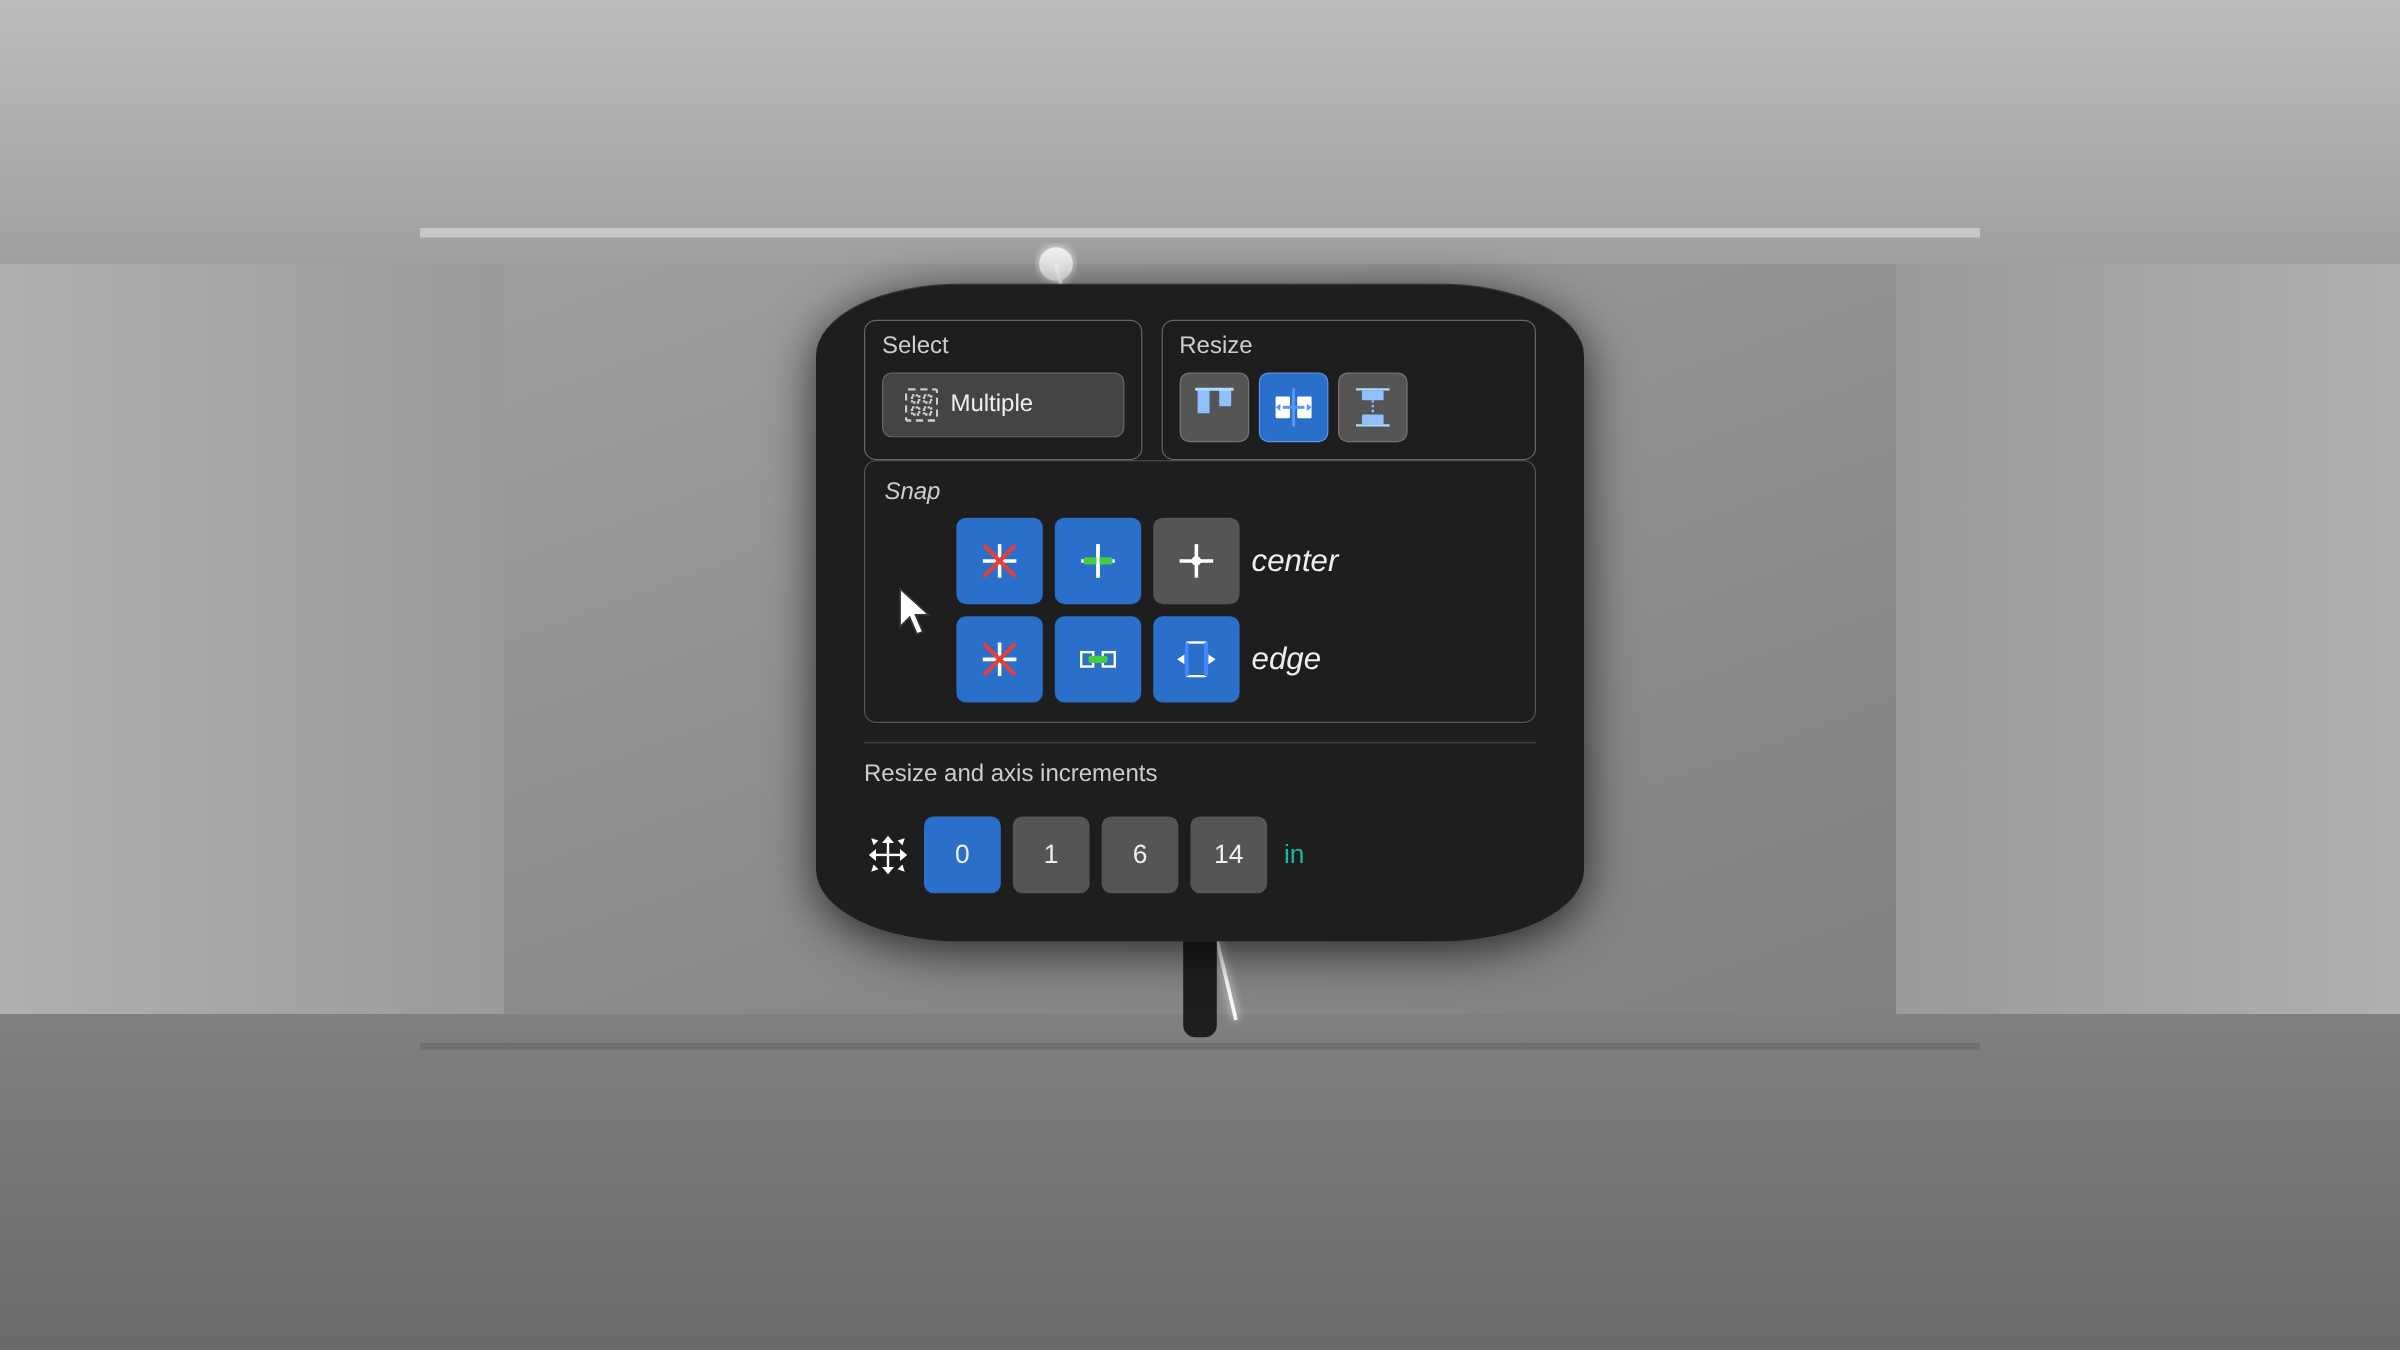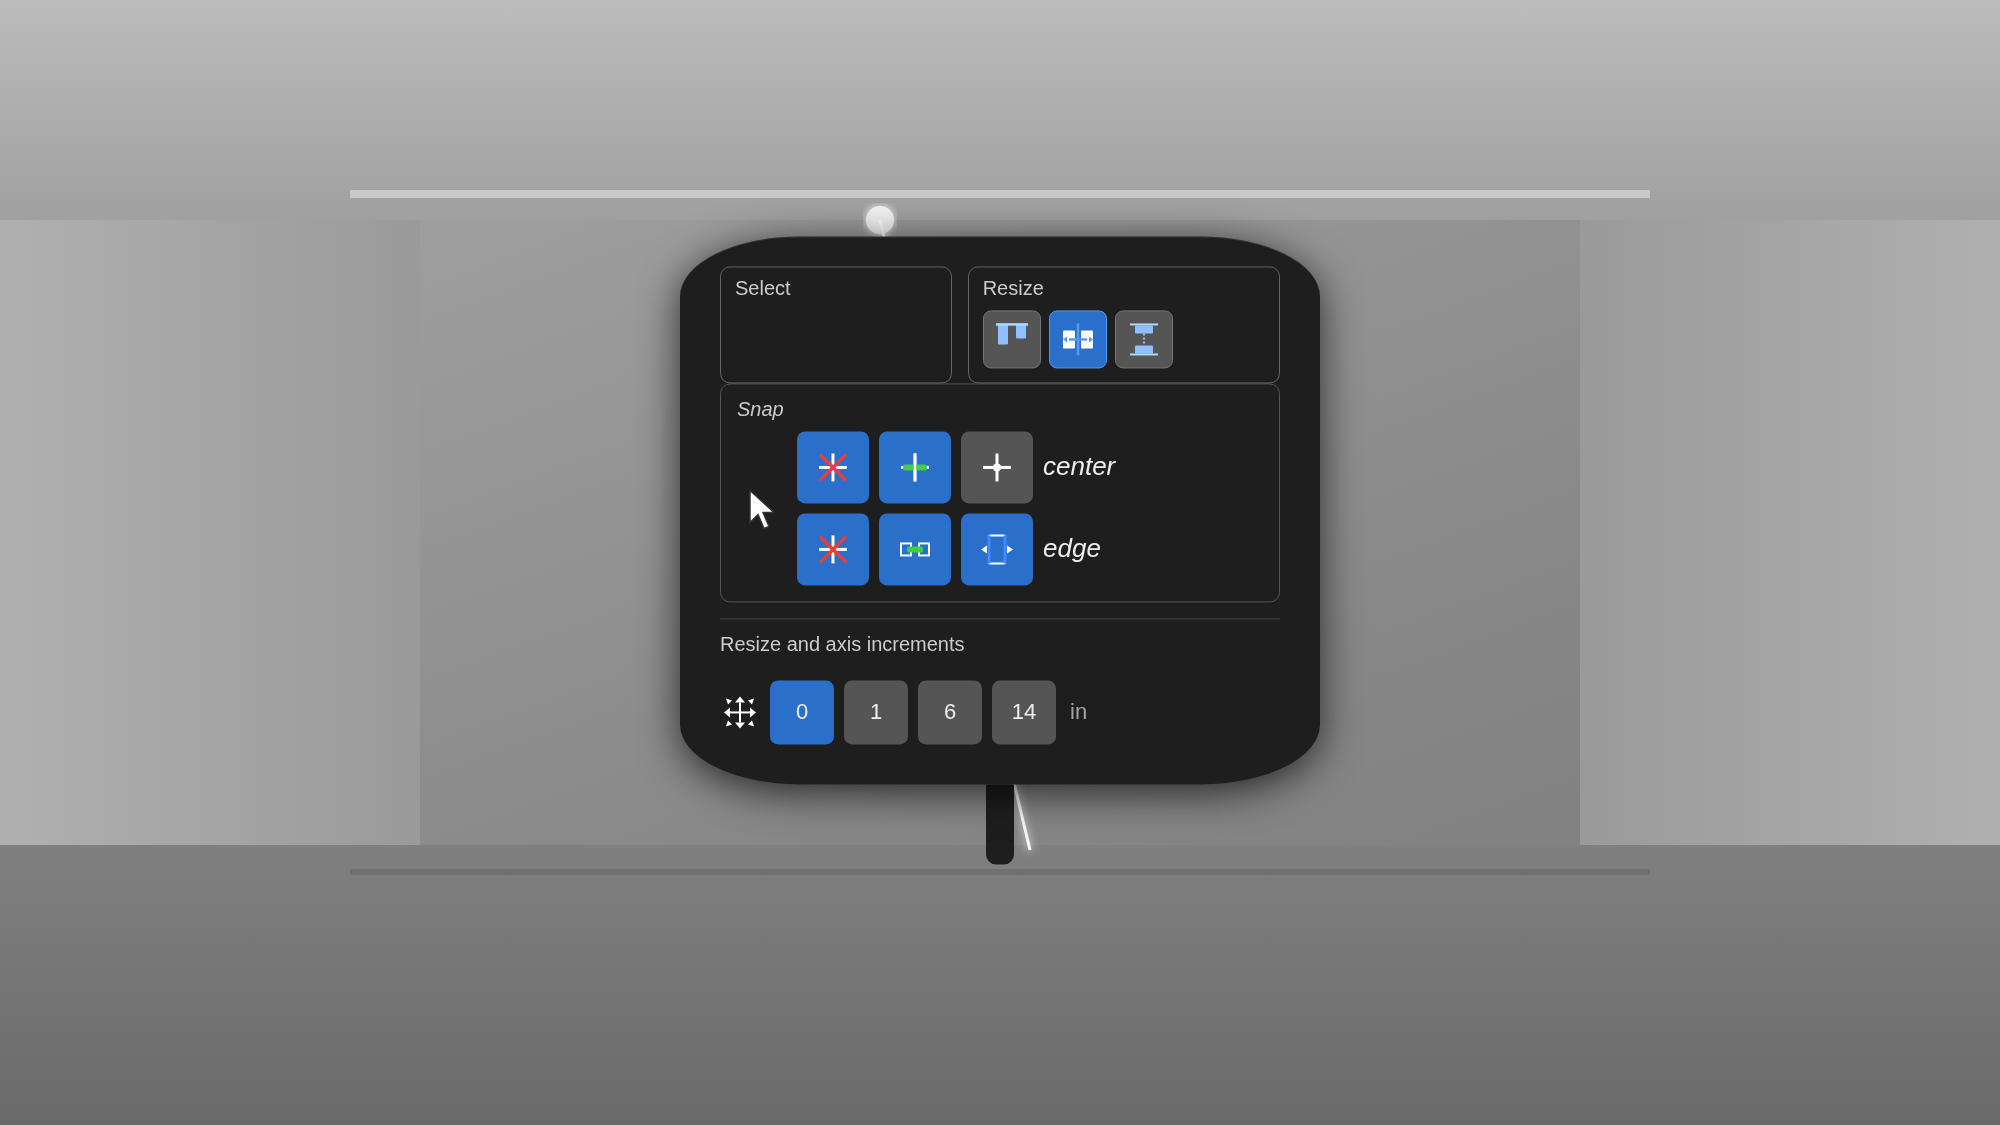--- a/index.html
+++ b/index.html
@@ -255,21 +255,21 @@
       cursor: pointer;
       color: #eee;
       font-size: 22px;
       font-weight: 400;
     }
     .btn-resize.active {
       background: #2a6fc9;
     }
 
     .resize-unit {
-      color: #a3a3a3;
+      color: #14b8a6;
       font-size: 22px;
       margin-left: 4px;
     }
 
     
     .laser {
       position: absolute;
       top: 0; left: 0;
       width: 100%; height: 100%;
       pointer-events: none;
@@ -306,20 +306,31 @@
   <circle cx="880" cy="220" r="14" fill="white" opacity="0.85" filter="url(#glow)"></circle>
 </svg>
 
 <div class="panel-wrapper">
   <div class="panel">
 
     <div class="top-sections">
 
       <div class="section-select">
         <span class="section-label">Select</span>
+        <button class="btn-multiple">
+          <div class="icon-multiple">
+            <svg width="18" height="18" viewBox="0 0 18 18">
+              <rect x="1" y="1" width="6" height="6" fill="none" stroke="#ccc" stroke-width="2" stroke-dasharray="2,1"></rect>
+              <rect x="11" y="1" width="6" height="6" fill="none" stroke="#ccc" stroke-width="2" stroke-dasharray="2,1"></rect>
+              <rect x="1" y="11" width="6" height="6" fill="none" stroke="#ccc" stroke-width="2" stroke-dasharray="2,1"></rect>
+              <rect x="11" y="11" width="6" height="6" fill="none" stroke="#ccc" stroke-width="2" stroke-dasharray="2,1"></rect>
+            </svg>
+          </div>
+          <span>Multiple</span>
+        </button>
       </div>
 
       <div class="section-align">
         <span class="section-label">Resize</span>
         <div class="align-btns">
 
           <button class="btn-align">
             <svg width="38" height="38" viewBox="0 0 38 38">
 
               <rect x="5" y="4" width="10" height="20" fill="#90c0ff" rx="1"></rect>

